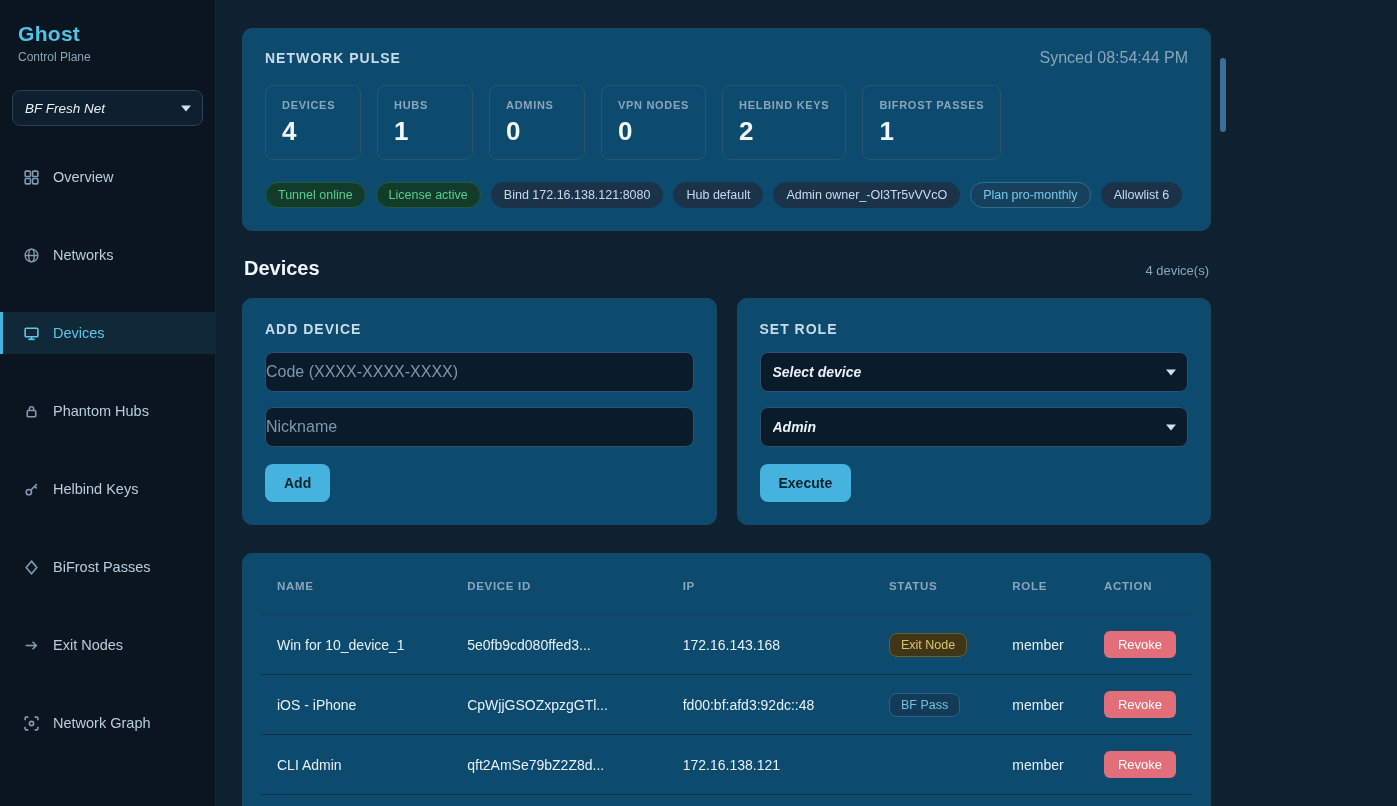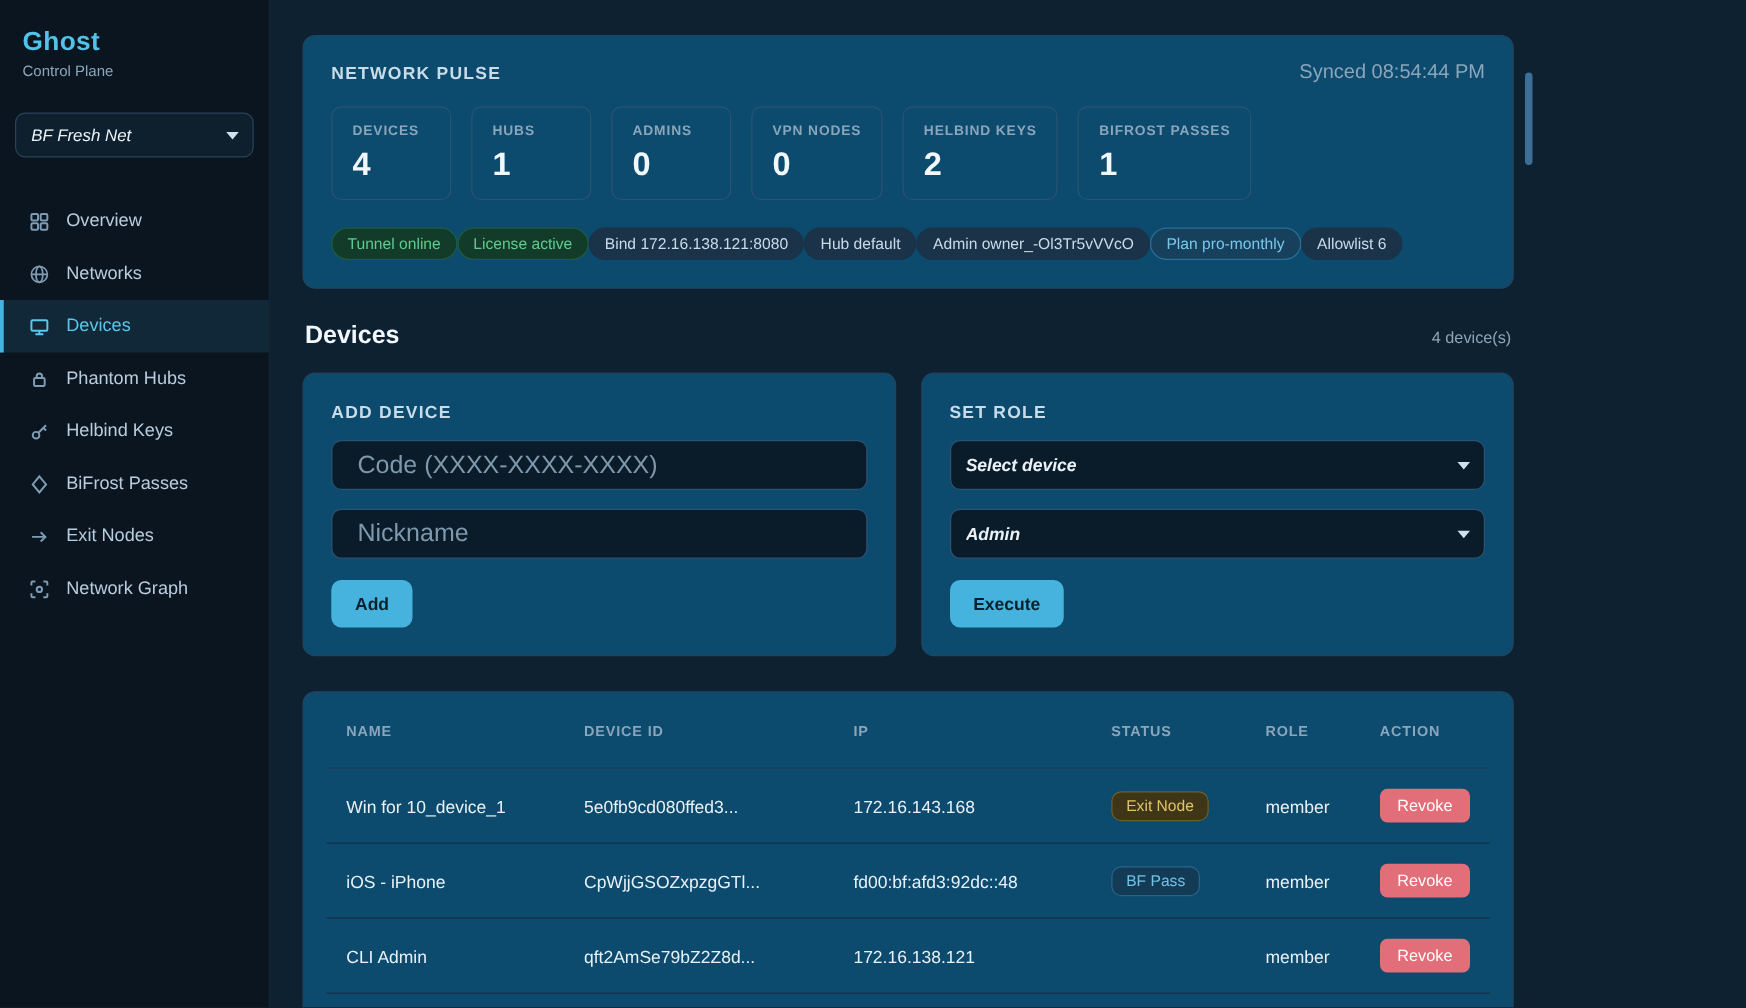--- a/index.html
+++ b/index.html
@@ -32,21 +32,21 @@
     padding:0 30px 0 12px; font-size:13.5px;
     font-family:"Liberation Sans", sans-serif;
     font-style:italic;
   }
   .select-wrap .chev {
     position:absolute; right:12px; top:50%; transform:translateY(-40%);
     width:0; height:0; pointer-events:none;
     border-left:5px solid transparent; border-right:5px solid transparent;
     border-top:6px solid #cfe0ee;
   }
-  .nav { display:flex; flex-direction:column; }
+  .nav { display:flex; flex-direction:column;gap:36px; }
   .nav-item {
     display:flex; align-items:center; gap:13px;
     height:42px; padding-left:20px;
     color:#b9cdde; font-size:14.5px;
     cursor:pointer; text-decoration:none;
     border-left:3px solid transparent;
   }
   .nav-item .nav-icon { width:17px; height:17px; display:inline-flex; color:#7e9cb3; }
   .nav-item.active {
     background:rgba(69,179,221,0.12);
@@ -70,41 +70,41 @@
     color:#c9dcea; text-transform:uppercase;
   }
   .synced { font-size:16px; color:#8ba6ba; }
   .stats { display:flex; gap:16px; margin-top:18px; }
   .stat {
     border:1px solid #2b5272; border-radius:8px;
     padding:13px 16px 12px; min-width:96px;
   }
   .stat-label { font-size:11px; letter-spacing:0.7px; color:#8ba6ba; font-weight:bold; }
   .stat-value { font-size:26px; font-weight:bold; color:#f2f7fb; margin-top:5px; }
-  .badges { display:flex; margin-top:22px; flex-wrap:wrap; }
+  .badges { display:flex; gap:10px; margin-top:22px; flex-wrap:wrap; }
   .badge {
     padding:5px 12px; border-radius:999px; font-size:12.5px; white-space:nowrap;
   }
   .badge-green  { background:#123b2a; color:#5ecc8f; border:1px solid #1d5c41; }
   .badge-neutral{ background:#1a3349; color:#cadbe8; border:1px solid #1a3349; }
   .badge-blue   { background:#16405c; color:#79c8ec; border:1px solid #2a6f94; }
 
   .section-head {
     display:flex; justify-content:space-between; align-items:baseline;
     margin:26px 2px 18px;
   }
   .section-head h1 { font-size:20px; font-weight:bold; color:#f2f7fb; }
   .device-count { font-size:13px; color:#8ba6ba; }
 
   .forms-row { display:flex; gap:20px; }
   .form-card { flex:1; padding:22px; }
   .text-input {
     display:block; width:100%; height:40px; margin-top:15px;
     background:#0a1b2a; border:1px solid #2b5272; border-radius:8px;
-    color:#eaf2f8; padding:0 20px; font-size:20px;
+    color:#eaf2f8; padding:0 0; font-size:16px;
     font-family:"Liberation Sans", sans-serif;
   }
   .text-input::placeholder { color:#7e98ac; }
   .form-card .select-wrap { margin-top:15px; }
   .form-card .select-wrap select {
     height:40px; background:#0a1b2a; border:1px solid #2b5272;
     font-size:14px; font-weight:bold;
   }
   .btn {
     margin-top:17px; border:none; cursor:pointer;

